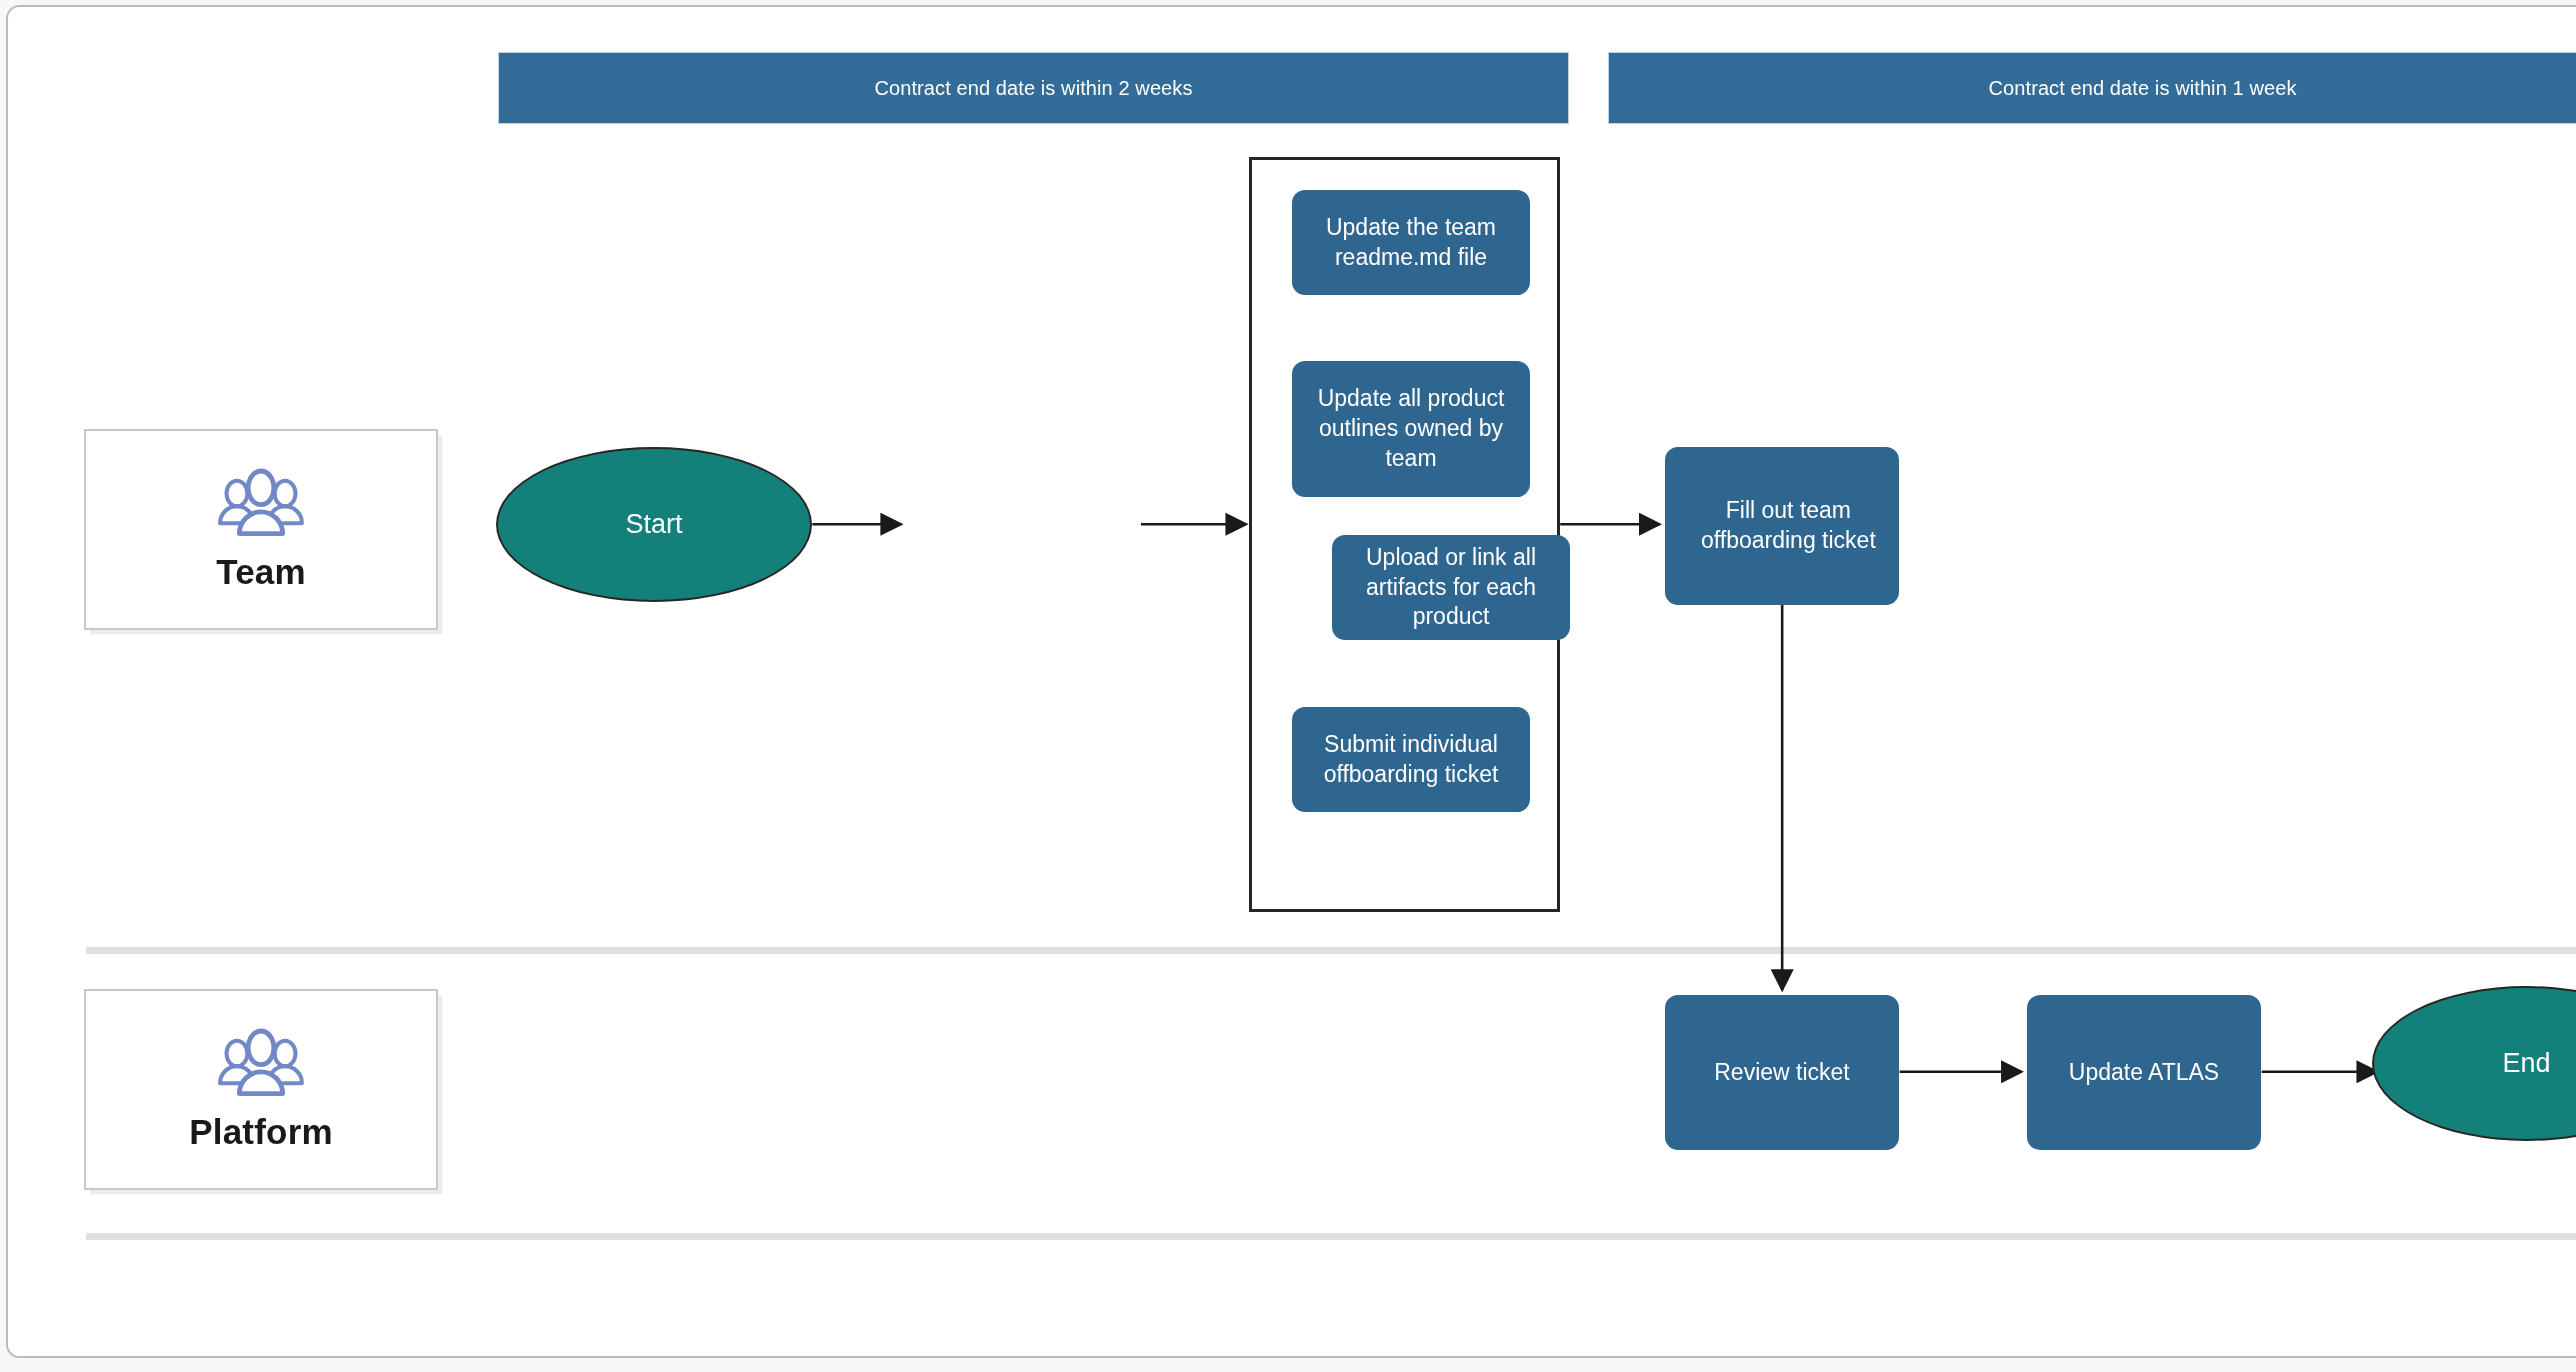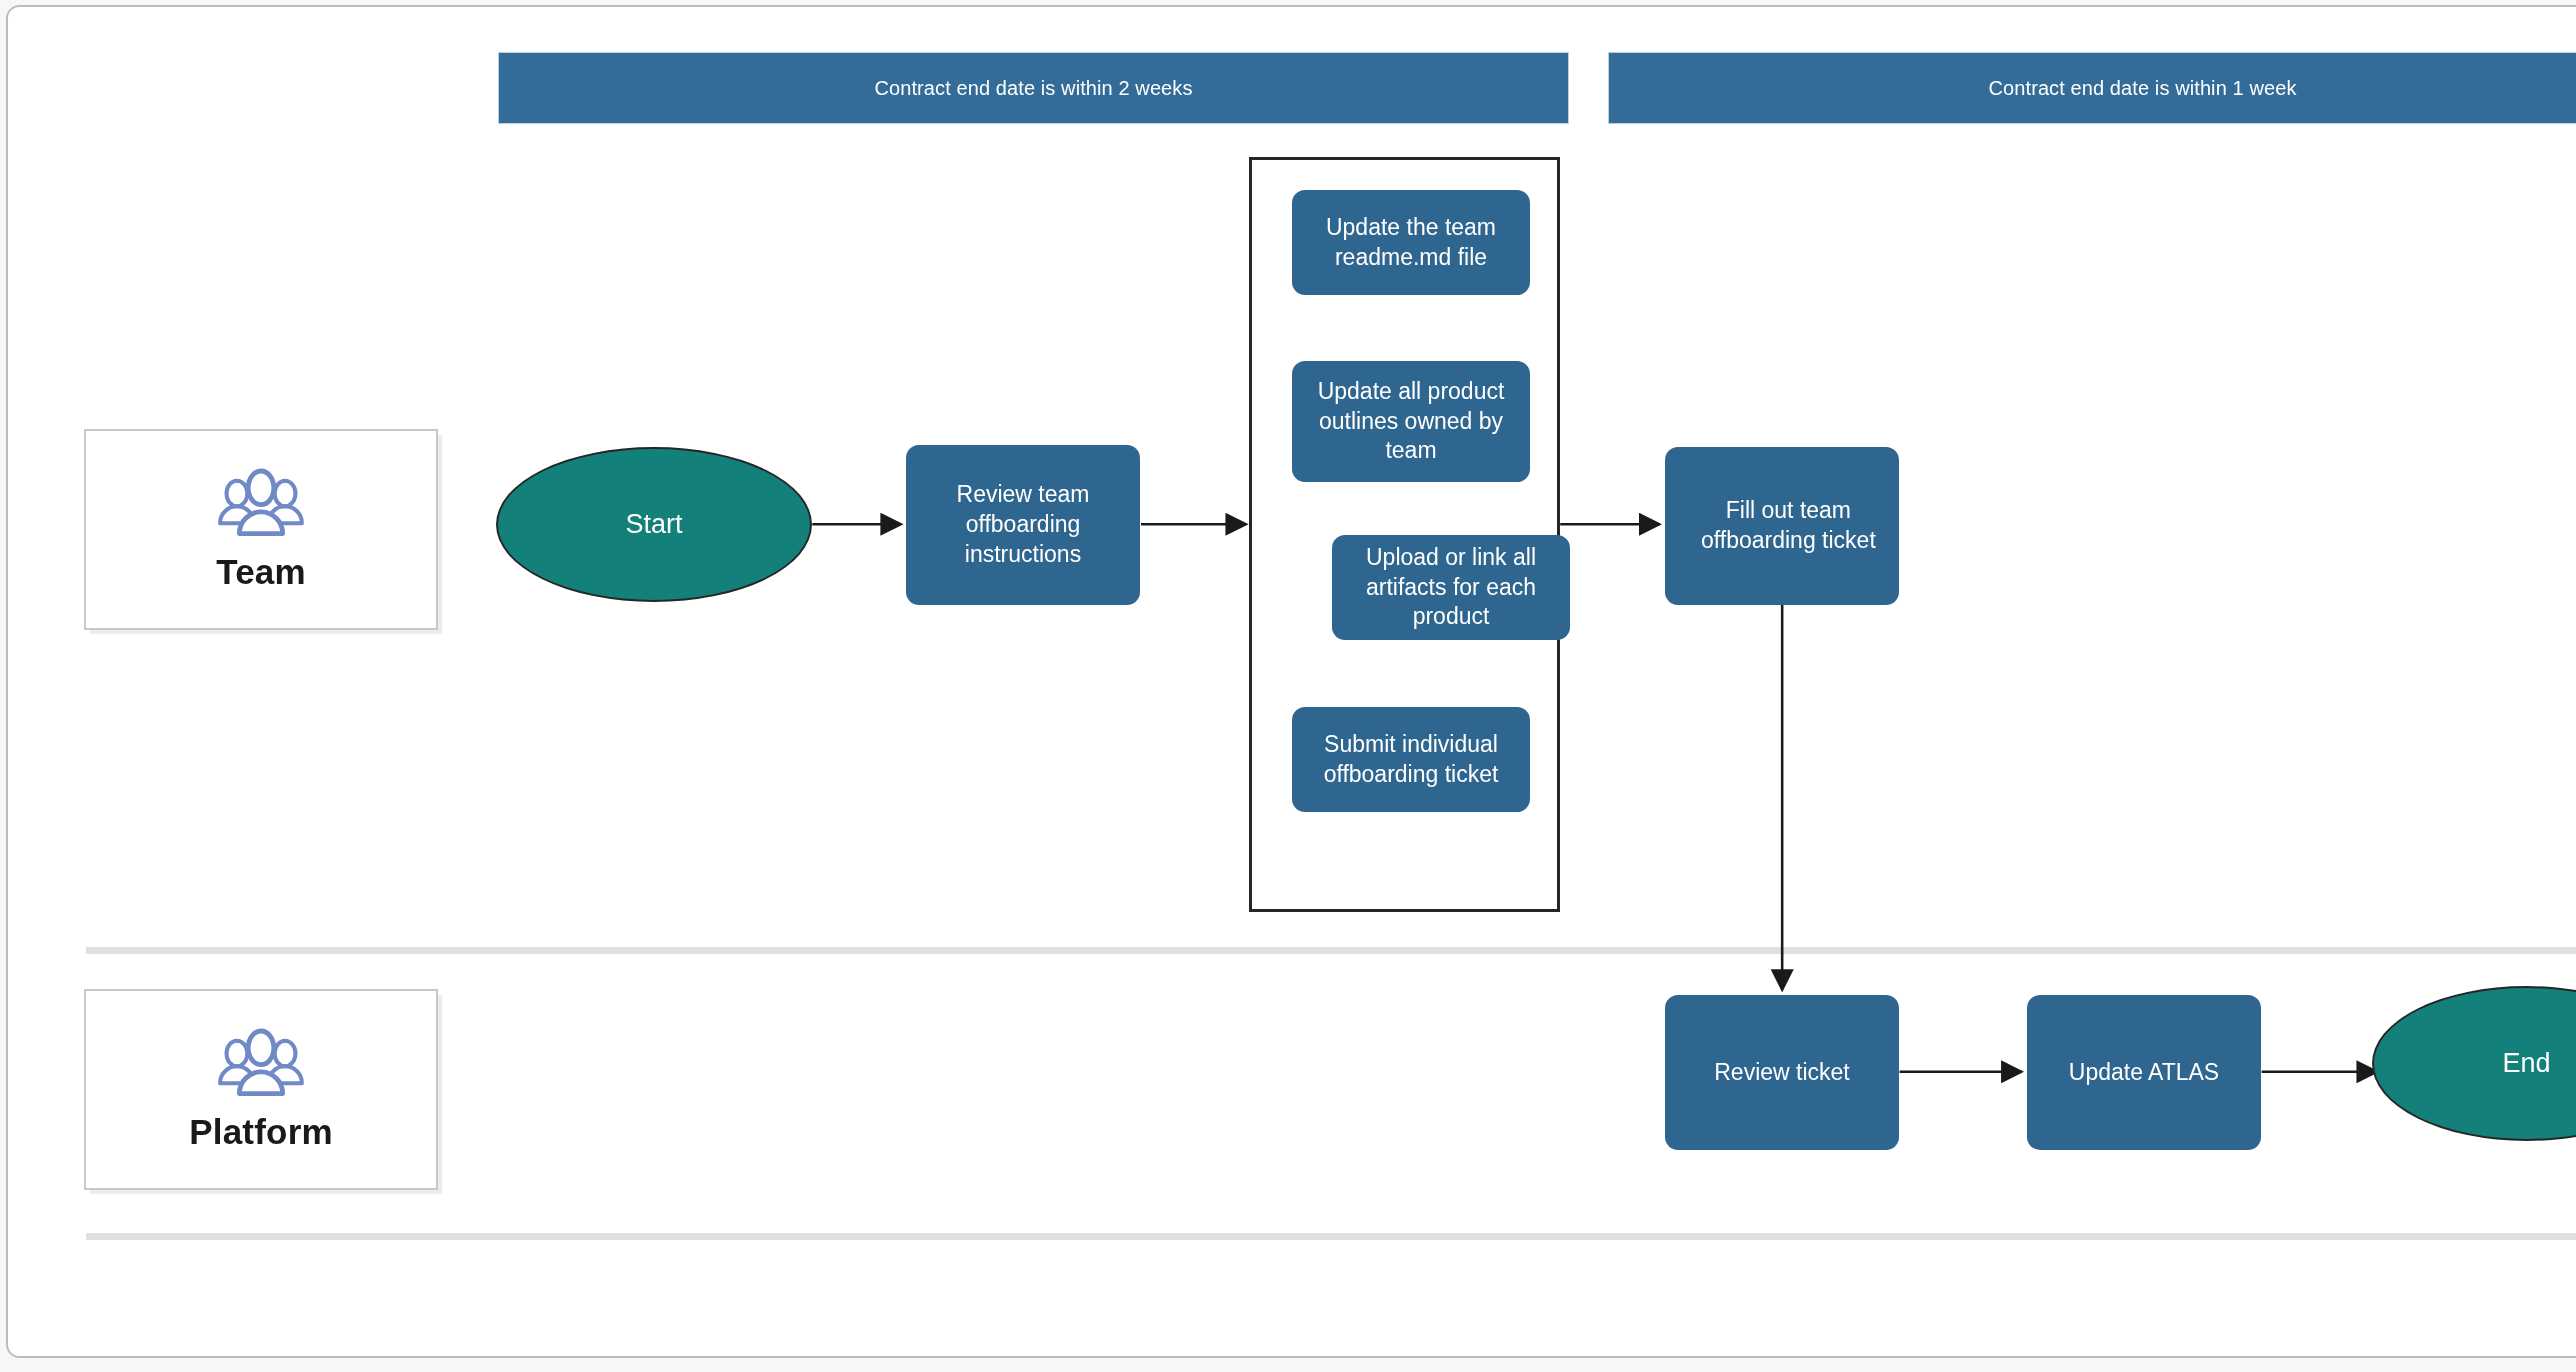--- a/index.html
+++ b/index.html
@@ -122,21 +122,21 @@
     left: 1249px;
     top: 157px;
     width: 311px;
     height: 755px;
     background: #ffffff;
     border: 3.1px solid #262626;
     box-sizing: border-box;
   }
 
   #node-sub-0 { left: 1292px; top: 190px;  width: 238px;  height: 105px; }
-  #node-sub-1 { left: 1292px; top: 361px;  width: 238px;  height: 121px; }
+  #node-sub-1 { left: 1292px; top: 361px;  width: 238px;  height: 136px; }
   #node-sub-2 { left: 1332px; top: 535px; width: 238px;  height: 105px; }
   #node-sub-3 { left: 1292px; top: 707px; width: 238px;  height: 105px; }
 
   #node-fill-ticket  { left: 1665px; top: 447px;  width: 234px;  height: 158px; padding-left: 18px; }
   #node-review-ticket{ left: 1665px; top: 995px; width: 234px;  height: 155px; }
   #node-update-atlas { left: 2027px; top: 995px; width: 234px;  height: 155px; }
 
   #node-end          { left: 2372px; top: 986px; width: 309px;  height: 155px; }
 
   
@@ -211,23 +211,20 @@
 
     <line x1="3687" y1="2081" x2="3924" y2="2081" stroke="#1a1a1a" stroke-width="5" marker-end="url(#arrowhead)"></line>
 
     <line x1="4390" y1="2081" x2="4614" y2="2081" stroke="#1a1a1a" stroke-width="5" marker-end="url(#arrowhead)"></line>
   </svg>
 
   <div class="terminator" id="node-start">
     <span>Start</span>
   </div>
 
-  <div class="node" id="node-review-instr">
-    <span>Review team offboarding instructions</span>
-  </div>
 
   <div id="group-box"></div>
 
   <div class="node" id="node-sub-0">
     <span>Update the team readme.md file</span>
   </div>
   <div class="node" id="node-sub-1">
     <span>Update all product outlines owned by team</span>
   </div>
   <div class="node" id="node-sub-2">

